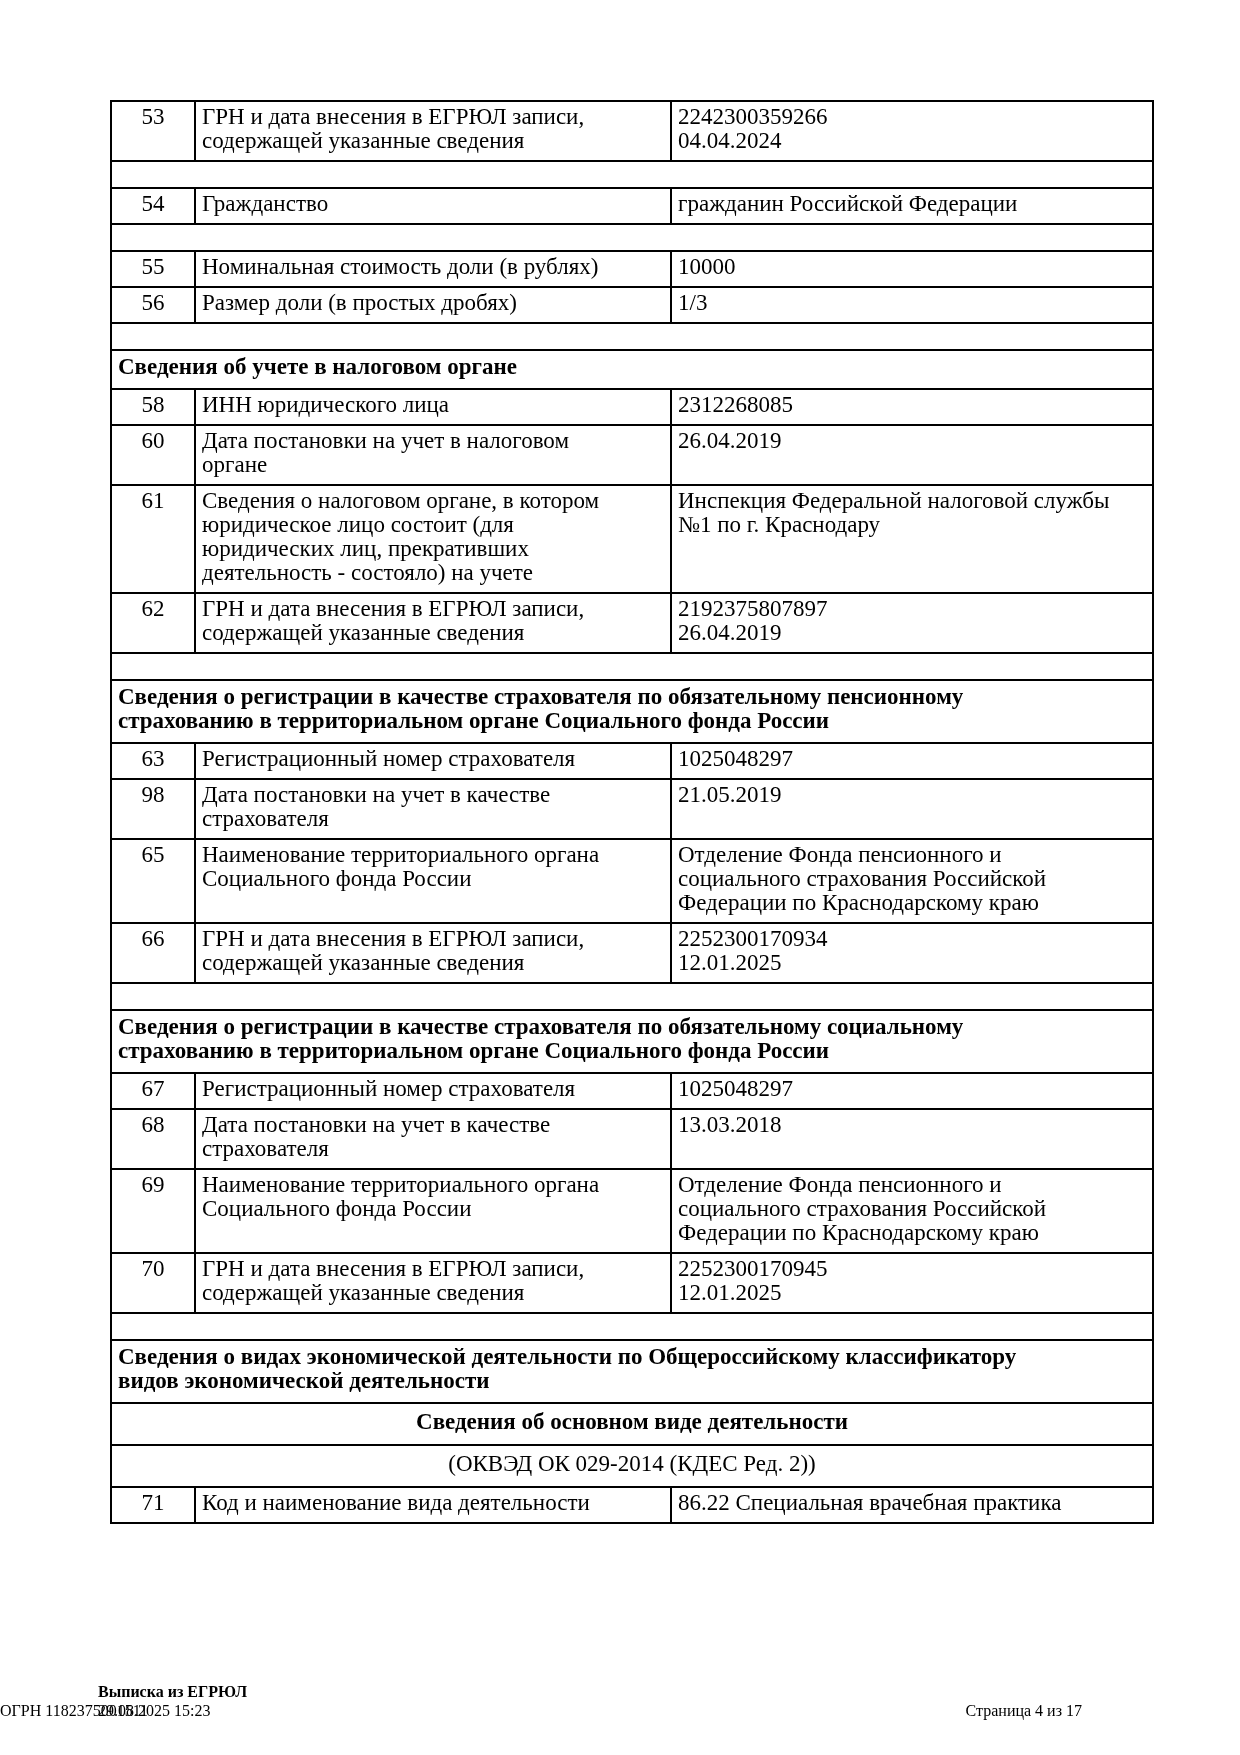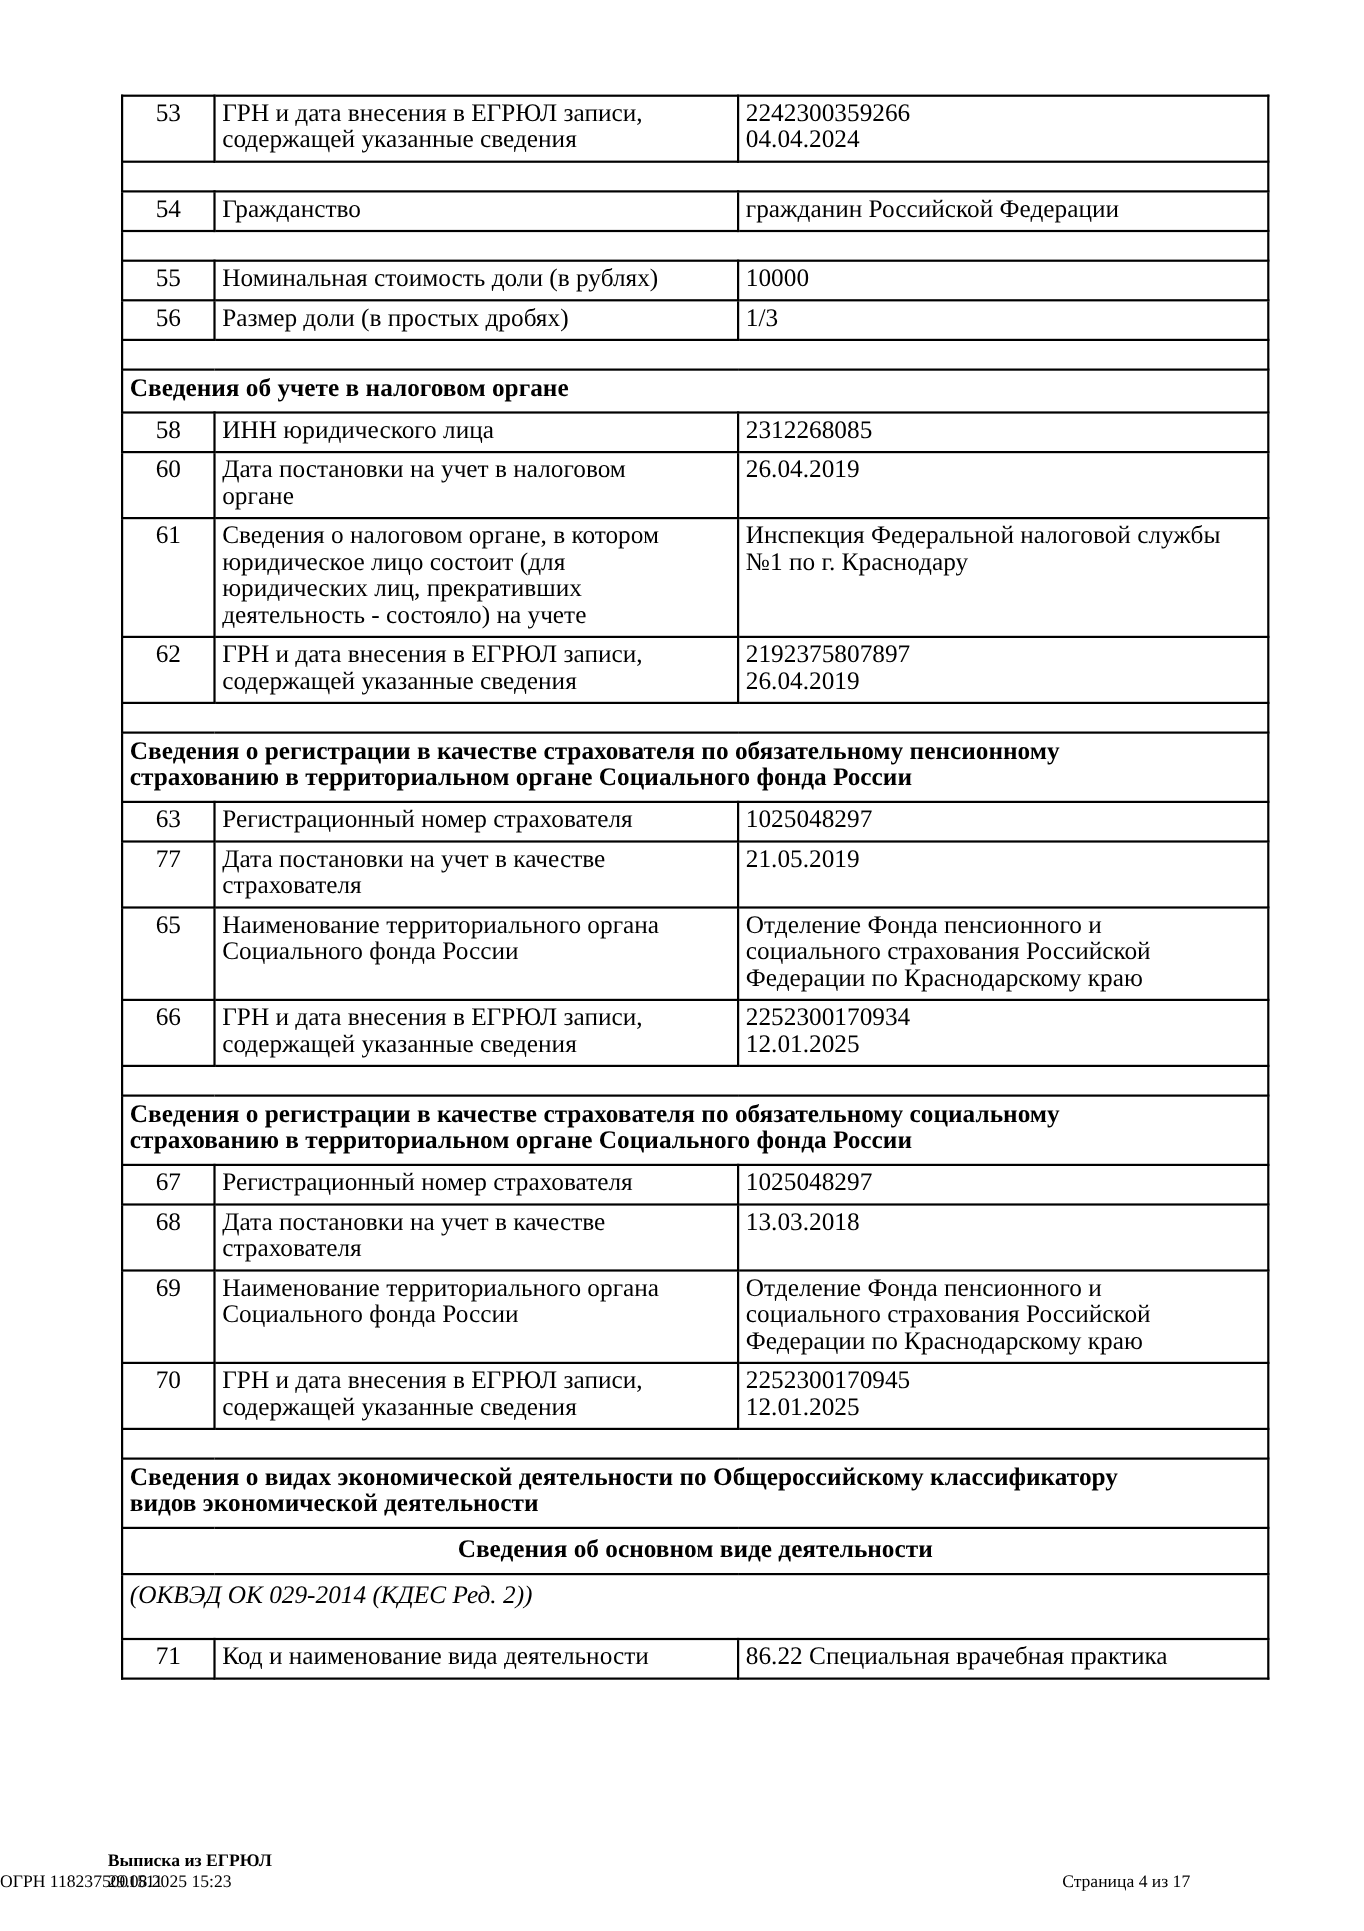--- a/index.html
+++ b/index.html
@@ -5,38 +5,38 @@
   * { box-sizing: border-box; margin: 0; padding: 0; }
   html, body { background: #ffffff; }
   body {
     width: 1240px; height: 1755px; position: relative;
     font-family: "Liberation Serif", "DejaVu Serif", serif;
     color: #000;
   }
   .page { position: absolute; inset: 0; background: #fff; overflow: hidden; }
 
   table.egrul {
-    position: absolute; left: 110px; top: 86px; width: 1042px;
+    position: absolute; left: 110px; top: 100px; width: 1042px;
     border-collapse: collapse; table-layout: fixed;
     font-size: 23px; line-height: 24px; border-radius: 15px;
   }
   col.c-num   { width: 84px; }
   col.c-label { width: 476px; }
   col.c-value { width: 482px; }
 
   table.egrul td { border: 2px solid #000; vertical-align: top; }
 
   td.num    { text-align: center; padding: 3px 2px 7px 2px; }
   td.label  { padding: 3px 8px 7px 6px; }
   td.value  { padding: 3px 6px 7px 6px; }
   td.spacer { height: 27px; padding: 0; }
 
   td.section { font-weight: bold; text-align: left; padding: 4px 6px 9px 6px; }
   td.sub-bi  { font-weight: bold; text-align: center; padding: 6px 6px 10px 6px; }
-  td.sub-i   { font-style: italic; padding: 6px 6px 27px 6px; }
+  td.sub-i   { text-align: center; padding: 6px 6px 10px 6px; }
 
   .line { display: block; }
 
   .footer { position: absolute; left: 0; top: 1682px; width: 1144px; height: 44px;
             font-size: 16px; line-height: 19px; }
   .f-left   { position: absolute; left: 98px; top: 0; }
   .f-title  { font-weight: bold; }
   .f-center { position: absolute; left: 0; right: 0; top: 19px; }
   .f-right  { position: absolute; right: 62px; top: 19px; text-align: right; }
 </style>
@@ -159,21 +159,21 @@
         <tr>
           <td class="num">63</td>
           <td class="label">
             <div class="line">Регистрационный номер страхователя</div>
           </td>
           <td class="value">
             <div class="line">1025048297</div>
           </td>
         </tr>
         <tr>
-          <td class="num">77</td>
+          <td class="num">98</td>
           <td class="label">
             <div class="line">Дата постановки на учет в качестве</div>
             <div class="line">страхователя</div>
           </td>
           <td class="value">
             <div class="line">21.05.2019</div>
           </td>
         </tr>
         <tr>
           <td class="num">65</td>

